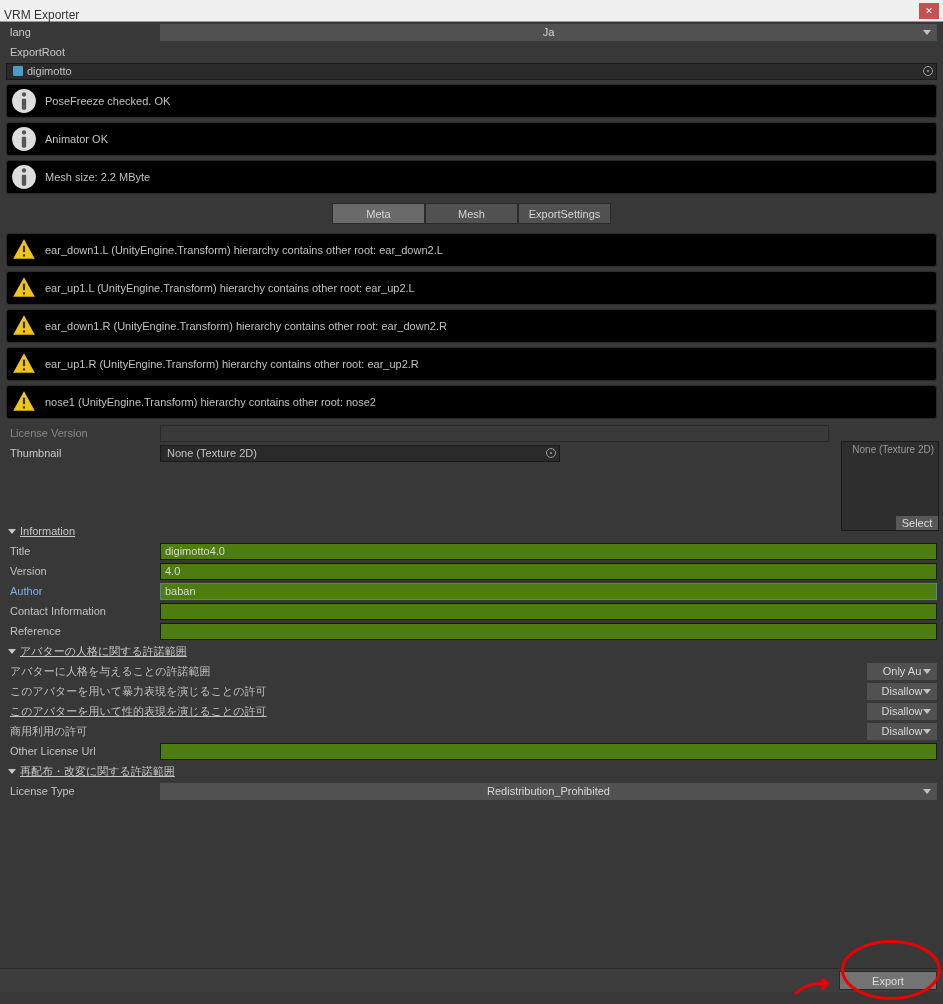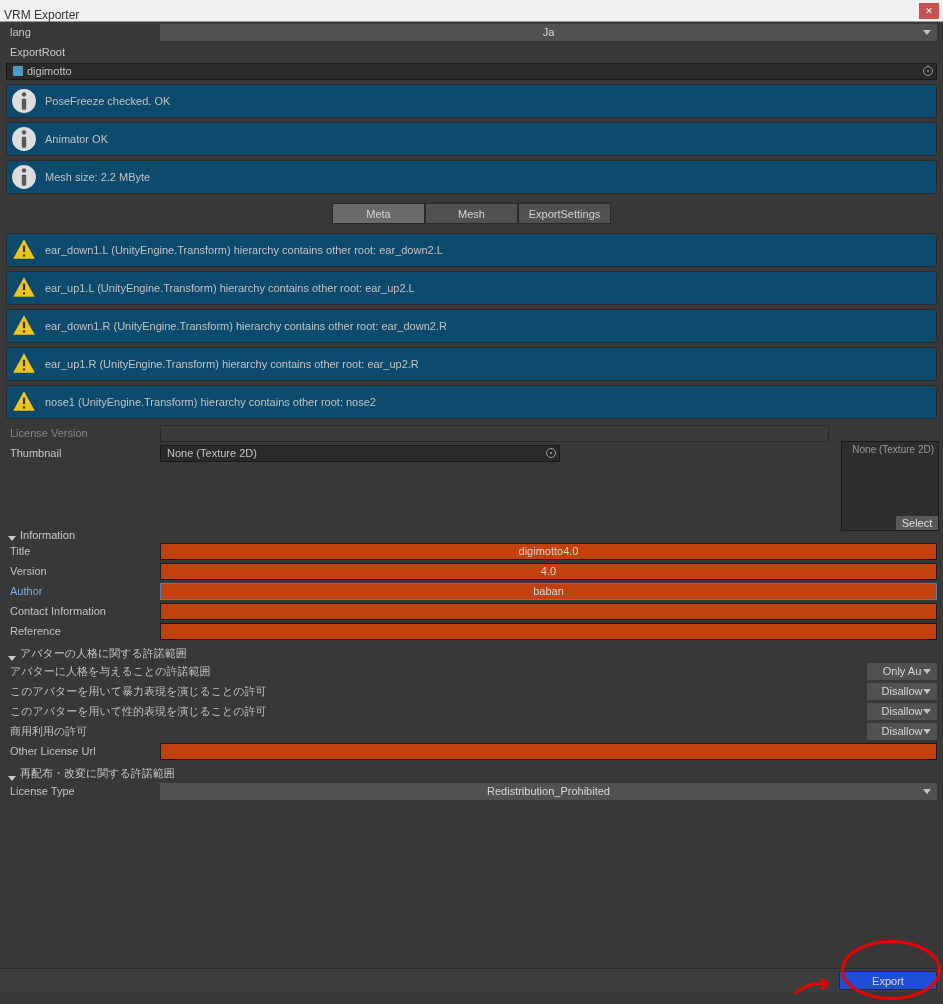--- a/index.html
+++ b/index.html
@@ -13,44 +13,44 @@
 .label { width: 154px; padding-left: 4px; color: #c8c8c8; }
 .dropdown { flex: 1; background: #515151; height: 17px; display: flex; align-items: center; padding: 0 6px; position: relative; color: #d8d8d8; justify-content: center; }
 .dropdown::after { content: ""; position: absolute; right: 6px; top: 6px; border-left: 4px solid transparent; border-right: 4px solid transparent; border-top: 5px solid #c2c2c2; }
 .dropdown-small { width: 70px; flex: none; }
 
 .object-field { flex: 1; background: #2a2a2a; height: 17px; display: flex; align-items: center; padding: 0 6px; border: 1px solid #1a1a1a; position: relative; }
 .object-field .cube { width: 10px; height: 10px; background: #4d9cc7; margin-right: 4px; border-radius: 1px; }
 .object-field .picker { position: absolute; right: 3px; width: 10px; height: 10px; border: 1px solid #999; border-radius: 50%; }
 .object-field .picker::after { content: ""; position: absolute; right: 3px; top: 3px; width: 2px; height: 2px; background: #999; border-radius: 50%; }
 
-.info-box { margin: 4px 6px; background: #0c4a6e; border: 1px solid #2a2a2a; height: 34px; display: flex; align-items: center; padding: 0 4px; border-radius: 3px; }
+.info-box { margin: 4px 6px; background: #000000; border: 1px solid #2a2a2a; height: 34px; display: flex; align-items: center; padding: 0 4px; border-radius: 3px; }
 .info-icon, .warn-icon { width: 26px; height: 26px; margin-right: 8px; flex-shrink: 0; }
 .info-icon svg, .warn-icon svg { width: 100%; height: 100%; }
 
 .tabs { display: flex; justify-content: center; padding: 5px 0; }
 .tab { width: 93px; height: 21px; background: #515151; display: flex; align-items: center; justify-content: center; margin: 0; border: 1px solid #2a2a2a; cursor: pointer; color: #d4d4d4; }
 .tab.active { background: #6a6a6a; }
 
-.section-header { display: flex; align-items: flex-end; height: 20px; padding-left: 2px; color: #c8c8c8; }
+.section-header { display: flex; align-items: center; height: 20px; padding-left: 2px; color: #c8c8c8; text-decoration: underline; }
 .section-header .tri { width: 0; height: 0; border-left: 4px solid transparent; border-right: 4px solid transparent; border-top: 5px solid #c8c8c8; margin-right: 4px; }
 
-.text-input { flex: 1; background: #c2410c; height: 17px; border: 1px solid #1a1a1a; color: #d8d8d8; padding: 0 4px; font-size: 11px; outline: none; text-align: center; }
+.text-input { flex: 1; background: #4d7c0f; height: 17px; border: 1px solid #1a1a1a; color: #d8d8d8; padding: 0 4px; font-size: 11px; outline: none; }
 .text-input.focused { border: 1px solid #4d7fb8; }
 .row-label { width: 154px; padding-left: 4px; }
 .row-label.active { color: #7fb0e0; }
 
 .thumb-box { position: absolute; right: 4px; top: 441px; width: 98px; height: 90px; background: #2e2e2e; border: 1px solid #1a1a1a; }
 .thumb-box .txt { padding: 2px 4px; color: #999; font-size: 10px; text-align: right; }
 .thumb-box .select-btn { position: absolute; bottom: 0; right: 0; width: 42px; height: 14px; background: #585858; color: #ddd; font-size: 11px; display: flex; align-items: center; justify-content: center; }
 
 .disabled-field { flex: 1; background: #3a3a3a; height: 17px; border: 1px solid #2a2a2a; }
 
 .bottom-bar { position: absolute; bottom: 12px; left: 0; right: 0; height: 24px; background: #3d3d3d; border-top: 1px solid #2a2a2a; display: flex; justify-content: flex-end; align-items: center; padding-right: 6px; }
-.export-btn { width: 98px; height: 19px; background: #1d4ed8; border: 1px solid #2a2a2a; color: #ddd; display: flex; align-items: center; justify-content: center; cursor: pointer; margin-left: 19px; }
+.export-btn { width: 98px; height: 19px; background: #737373; border: 1px solid #2a2a2a; color: #ddd; display: flex; align-items: center; justify-content: center; cursor: pointer; margin-left: 19px; }
 
 .annotation { position: absolute; pointer-events: none; }
 .circle-ann { border: 3px solid #e00; border-radius: 50%; width: 100px; height: 60px; right: 2px; bottom: 4px; }
 .arrow-ann { position: absolute; right: 110px; bottom: 8px; width: 40px; height: 20px; }
 .arrow-ann svg { width: 100%; height: 100%; }
 
 .content-inset { padding: 0 6px; }
 </style>
 </head>
 <body>
@@ -225,21 +225,21 @@
         <span>Only Au</span>
       </div>
     </div>
   <div class="row">
       <div style="flex:1;padding-left:4px;">このアバターを用いて暴力表現を演じることの許可</div>
       <div class="dropdown dropdown-small">
         <span>Disallow</span>
       </div>
     </div>
   <div class="row">
-      <div style="flex:1;padding-left:4px;">このアバターを用いて性的表現を演じることの許可</div>
+      <div style="flex:1;padding-left:4px;text-decoration:underline;">このアバターを用いて性的表現を演じることの許可</div>
       <div class="dropdown dropdown-small">
         <span>Disallow</span>
       </div>
     </div>
   <div class="row">
       <div style="flex:1;padding-left:4px;">商用利用の許可</div>
       <div class="dropdown dropdown-small">
         <span>Disallow</span>
       </div>
     </div>

